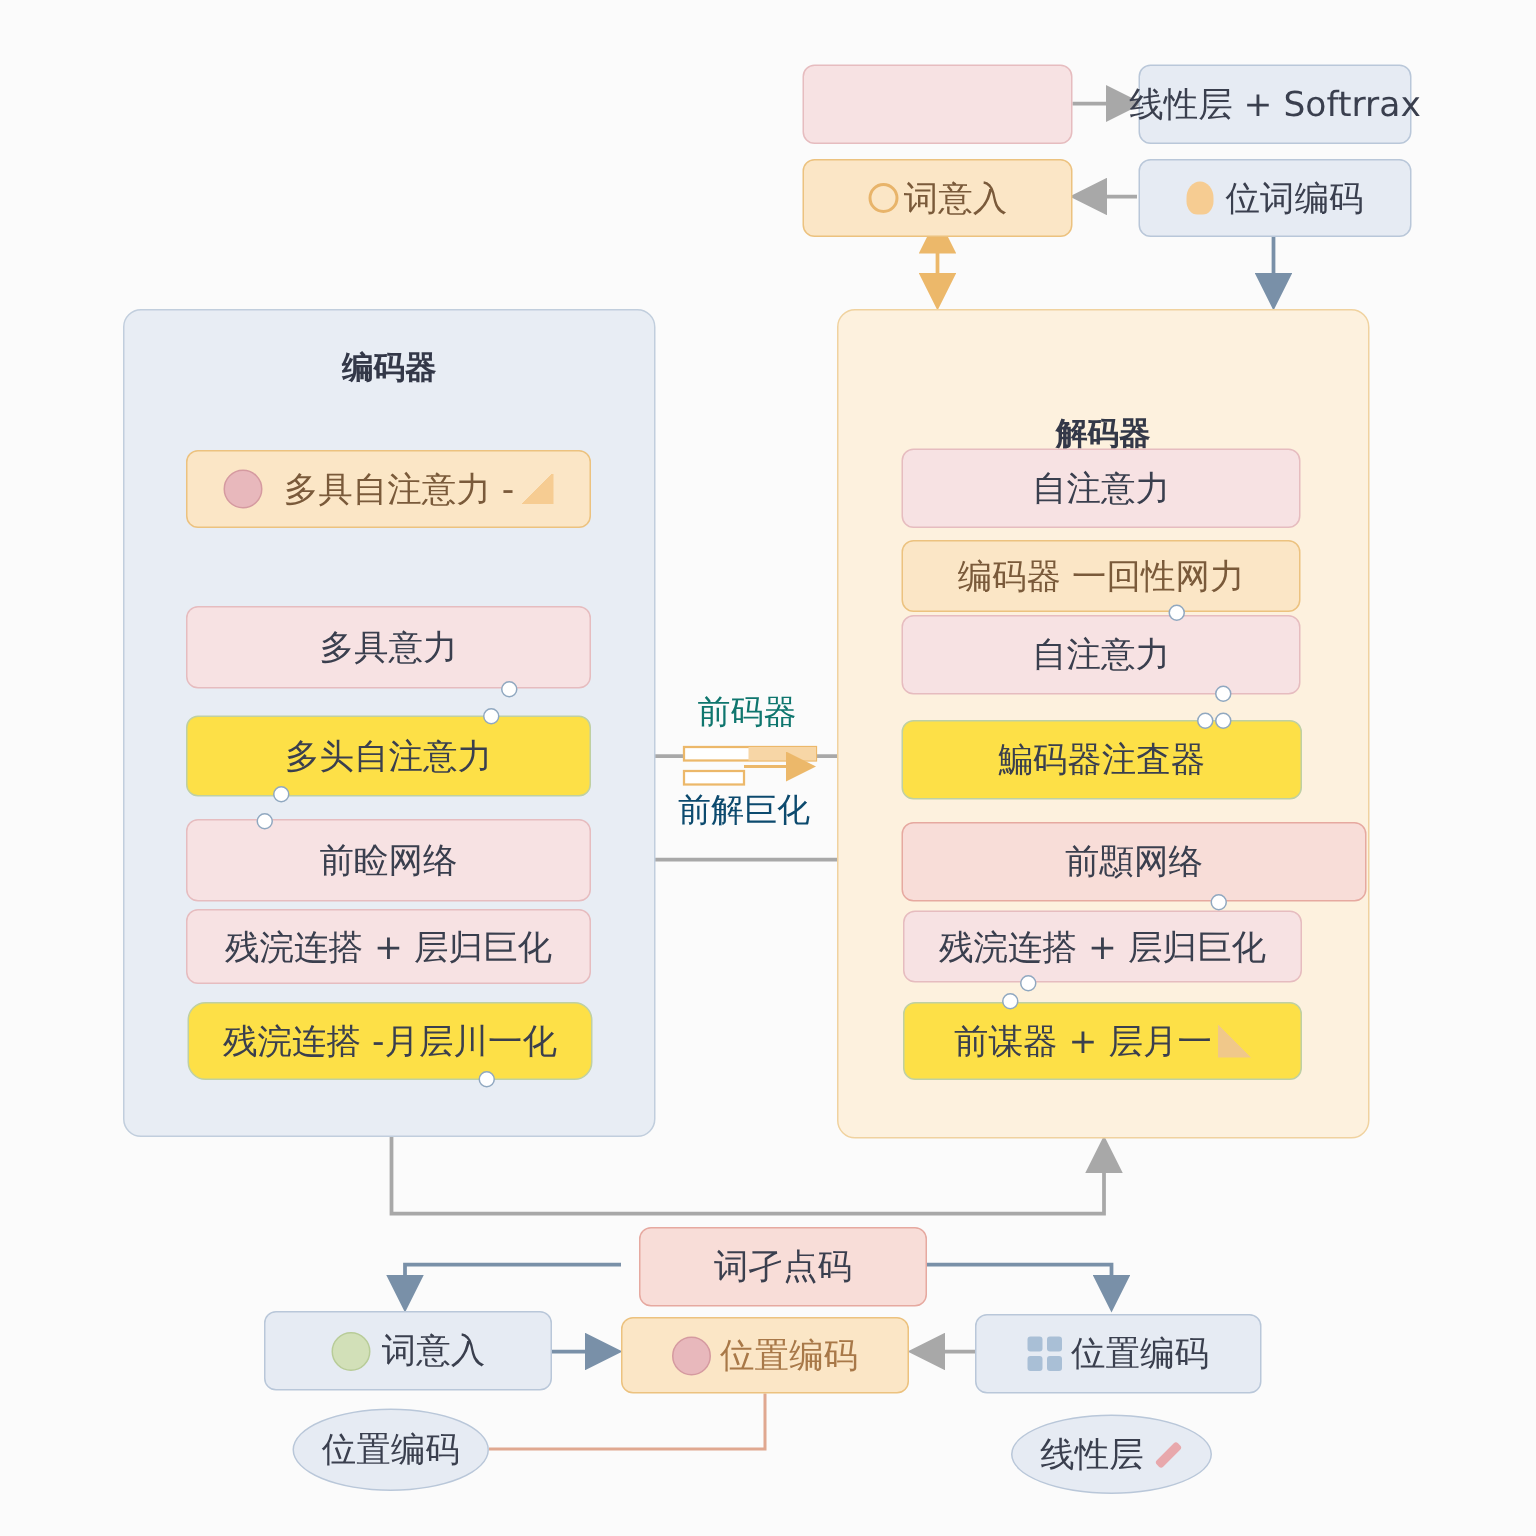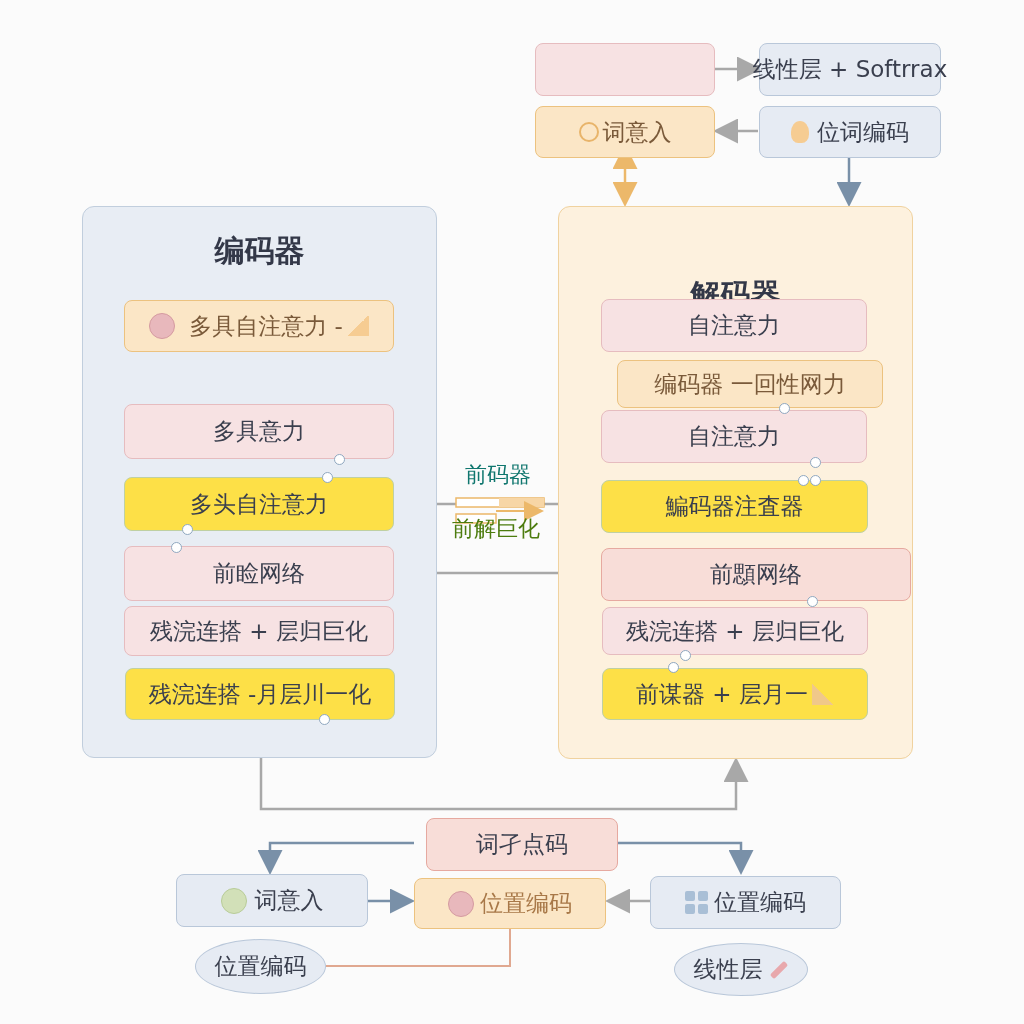--- a/index.html
+++ b/index.html
@@ -8,21 +8,21 @@
   .box { position:absolute; box-sizing:border-box; border-radius:8px; display:flex; align-items:center; justify-content:center;
          font-size:23px; color:#3a3f4e; border:1.5px solid; white-space:nowrap; }
   .pink   { background:#f7e2e3; border-color:#e6bcbf; }
   .salmon { background:#f8ddd8; border-color:#e6a9a0; }
   .orange { background:#fbe6c6; border-color:#ecc27f; color:#7a5a3a; }
   .blue   { background:#e6ebf3; border-color:#b9c7d9; }
   .green  { background:#fde047; border-color:#bfd0a3; }
   .container { position:absolute; box-sizing:border-box; border-radius:12px; border:1.5px solid; }
   .enc { background:#e8edf4; border-color:#c1cedd; }
   .dec { background:#fdf1de; border-color:#f0d29f; }
-  .title { position:absolute; left:0; right:0; text-align:center; font-size:30px; font-weight:bold; color:#333848; }
+  .title { position:absolute; left:0; right:0; text-align:center; font-size:21px; font-weight:bold; color:#333848; }
   .dot { display:inline-block; width:24px; height:24px; border-radius:50%; margin-right:14px; }
   .oval { position:absolute; box-sizing:border-box; border-radius:50%; background:#e6ebf3; border:1.5px solid #b9c7d9;
           display:flex; align-items:center; justify-content:center; font-size:23px; color:#3a3f4e; }
   svg.lines { position:absolute; left:0; top:0; width:1024px; height:1024px; pointer-events:none; }
   .knob { position:absolute; width:11px; height:11px; border-radius:50%; background:#fff; border:1.5px solid #90a8c0; box-sizing:border-box; }
   .float-label { position:absolute; font-size:22px; }
 </style>
 </head>
 <body>
 
@@ -96,37 +96,37 @@
   </div>
 <div class="box green" style="left:124px;top:477px;width:270px;height:54px;">
     <span>多头自注意力</span>
   </div>
 <div class="box pink" style="left:124px;top:546px;width:270px;height:55px;">
     <span>前睑网络</span>
   </div>
 <div class="box pink" style="left:124px;top:606px;width:270px;height:50px;">
     <span>残浣连搭 + 层归巨化</span>
   </div>
-<div class="box green" style="left:125px;top:668px;width:270px;height:52px;">
+<div class="box green" style="left:125px;top:668px;width:270px;height:52px;border-radius:12px;">
     <span>残浣连搭 -月层川一化</span>
   </div>
 
 <span class="knob" style="left:334px;top:454px;"></span>
 <span class="knob" style="left:322px;top:472px;"></span>
 <span class="knob" style="left:182px;top:524px;"></span>
 <span class="knob" style="left:171px;top:542px;"></span>
 <span class="knob" style="left:319px;top:714px;"></span>
 
 <div class="container dec" style="left:558px;top:206px;width:355px;height:553px;">
   <div class="title" style="top:24px;margin-top:44px;">解码器</div>
 </div>
 <div class="box pink" style="left:601px;top:299px;width:266px;height:53px;">
     <span>自注意力</span>
   </div>
-<div class="box orange" style="left:601px;top:360px;width:266px;height:48px;margin-left:16px;">
+<div class="box orange" style="left:601px;top:360px;width:266px;height:48px;">
     <span>编码器 一回性网力</span>
   </div>
 <div class="box pink" style="left:601px;top:410px;width:266px;height:53px;">
     <span>自注意力</span>
   </div>
 <div class="box green" style="left:601px;top:480px;width:267px;height:53px;">
     <span>鯿码器注査器</span>
   </div>
 <div class="box salmon" style="left:601px;top:548px;width:310px;height:53px;">
     <span>前顋网络</span>
@@ -141,21 +141,21 @@
 
 <span class="knob" style="left:779px;top:403px;"></span>
 <span class="knob" style="left:810px;top:457px;"></span>
 <span class="knob" style="left:798px;top:475px;"></span>
 <span class="knob" style="left:810px;top:475px;"></span>
 <span class="knob" style="left:807px;top:596px;"></span>
 <span class="knob" style="left:680px;top:650px;"></span>
 <span class="knob" style="left:668px;top:662px;"></span>
 
 <div class="float-label" style="left:465px;top:460px;color:#0f766e;">前码器</div>
-<div class="float-label" style="left:452px;top:514px;color:#4d7c0f;">前解巨化</div>
+<div class="float-label" style="left:452px;top:525px;color:#0c4a6e;">前解巨化</div>
 
 <div class="box salmon" style="left:414px;top:818px;width:192px;height:53px;margin-left:12px;">
     <span>词孑点码</span>
   </div>
 <div class="box blue" style="left:176px;top:874px;width:192px;height:53px;">
   <span class="dot" style="background:#d2e0b8;border:1px solid #b8cc98;margin-right:8px;"></span>
   <span>词意入</span>
 </div>
 <div class="box orange" style="left:414px;top:878px;width:192px;height:51px;color:#a87848;">
   <span class="dot" style="background:#e8b8bc;border:1px solid #d59aa0;margin-right:6px;"></span>

